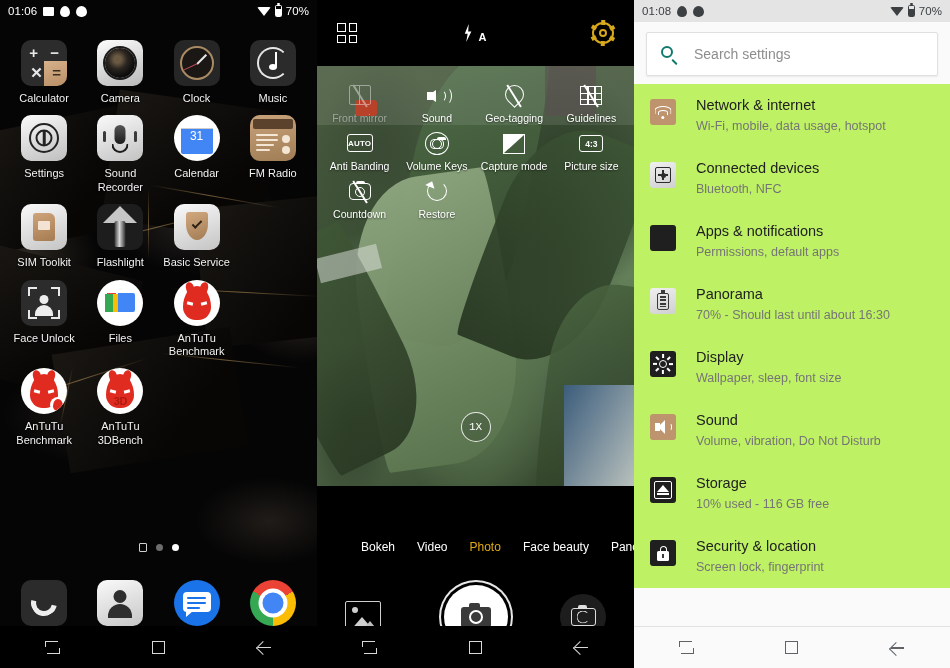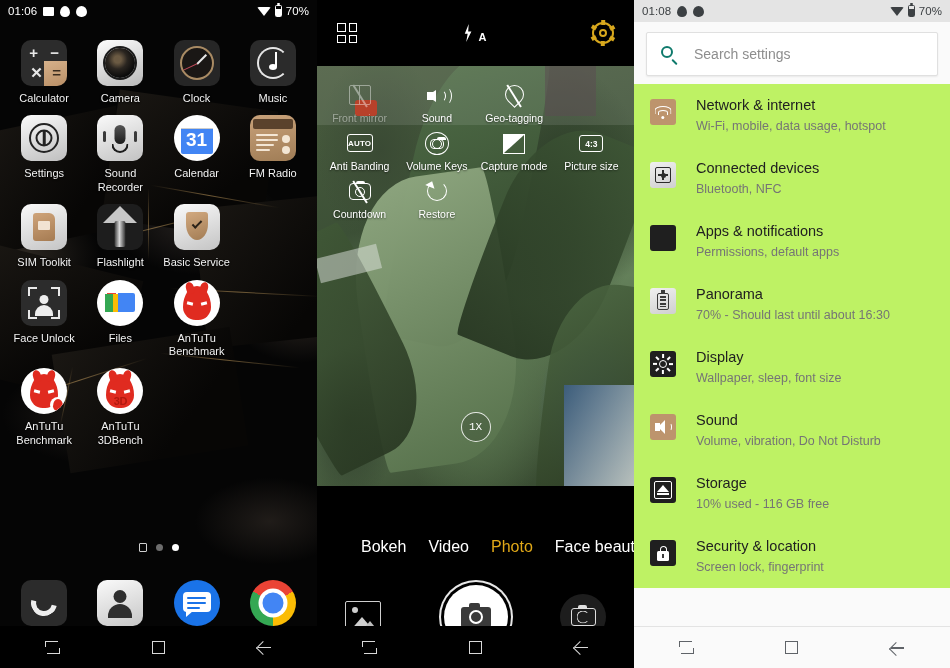--- a/index.html
+++ b/index.html
@@ -130,21 +130,21 @@
   .ic-recorder .w1, .ic-recorder .w2 { position:absolute; top:16px; width:3px; height:11px;
     border-radius:2px; background:#3a3a3a; }
   .ic-recorder .w1 { left:6px; } .ic-recorder .w2 { right:6px; }
 
   .ic-calendar { background:#fff; border-radius:50%; }
   .ic-calendar .sheet { position:absolute; left:7px; top:7px; right:7px; bottom:7px;
     background:#4285f4; border-radius:2px; }
   .ic-calendar .top { position:absolute; left:0; top:0; right:0; height:7px; background:#fff;
     border-bottom:1px solid #ccc; }
   .ic-calendar .num { position:absolute; left:0; right:0; top:8px; text-align:center;
-    font-size:19px; font-weight:700; color:#fff; line-height:1; }
+    font-size:12px; font-weight:400; color:#fff; line-height:1; }
 
   .ic-fmradio { background: linear-gradient(170deg,#c9a27a,#a07d56); }
   .ic-fmradio .top { position:absolute; left:3px; right:3px; top:4px; height:10px; background:#5a422c; border-radius:2px; }
   .ic-fmradio .ln { position:absolute; left:6px; height:2px; background:#fff6e8; border-radius:1px; opacity:.85; }
   .ic-fmradio .k1, .ic-fmradio .k2 { position:absolute; right:6px; width:8px; height:8px;
     border-radius:50%; background:#f3e6d4; }
   .ic-fmradio .k1 { top:20px; } .ic-fmradio .k2 { top:31px; }
 
   .ic-sim { background: linear-gradient(160deg,#fafafa,#c4c4c4); }
   .ic-sim .card { position:absolute; left:12px; top:9px; width:22px; height:28px;
@@ -343,21 +343,21 @@
     transform: rotate(22deg); }
 
   .zoom-badge { position:absolute; left:50%; bottom:44px; transform:translateX(-50%);
     z-index:16; width:30px; height:30px; border-radius:50%;
     border:1.4px solid rgba(255,255,255,.85); color:#fff; font-size:11px;
     display:flex; align-items:center; justify-content:center; background: rgba(0,0,0,.14); font-family: Liberation Mono, monospace; }
 
   .cam-bottom { position:absolute; left:0; right:0; bottom:0; height:140px; background:#000; z-index:20; }
   .modes { display:flex; align-items:center; justify-content:flex-start;
     height:38px; padding-left:44px; gap:22px; overflow:hidden; }
-  .mode { font-size:16px; color:#ffffff; white-space:nowrap; }
+  .mode { font-size:12px; color:#ffffff; white-space:nowrap; }
   .mode.active { color:#e0a818; }
   .shutter-row { position:relative; height:102px; display:flex; align-items:center;
     justify-content:space-between; padding:0 28px; }
   .gallery-btn { width:36px; height:32px; border:1.7px solid #cfcfcf; border-radius:2px;
     position:relative; overflow:hidden; }
   .gallery-btn .dot { position:absolute; left:6px; top:5px; width:6px; height:6px;
     border-radius:50%; background:#cfcfcf; }
   .gallery-btn .mtn { position:absolute; left:3px; bottom:0; width:0; height:0;
     border-left:13px solid transparent; border-right:13px solid transparent; border-bottom:15px solid #cfcfcf; }
   .gallery-btn .mtn2 { position:absolute; right:1px; bottom:0; width:0; height:0;
@@ -736,20 +736,32 @@
             </div>
             <div class="cs-lbl">Sound</div>
           </div>
           <div class="cs-item">
             <div class="cs-ico">
               <span class="sv-geo"></span>
                 <span class="sv-slash"></span>
             </div>
             <div class="cs-lbl">Geo-tagging</div>
           </div>
+          <div class="cs-item">
+            <div class="cs-ico">
+              <span class="sv-guide">
+                <i style="left:6px;top:0;width:1.3px;height:100%;"></i>
+                <i style="left:13px;top:0;width:1.3px;height:100%;"></i>
+                <i style="top:6px;left:0;height:1.3px;width:100%;"></i>
+                <i style="top:12px;left:0;height:1.3px;width:100%;"></i>
+              </span>
+              <span class="sv-slash"></span>
+            </div>
+            <div class="cs-lbl">Guidelines</div>
+          </div>
         </div>
         <div class="cs-row">
           <div class="cs-item">
             <div class="cs-ico">
               <span class="sv-auto">AUTO</span>
             </div>
             <div class="cs-lbl">Anti Banding</div>
           </div>
           <div class="cs-item">
             <div class="cs-ico">

